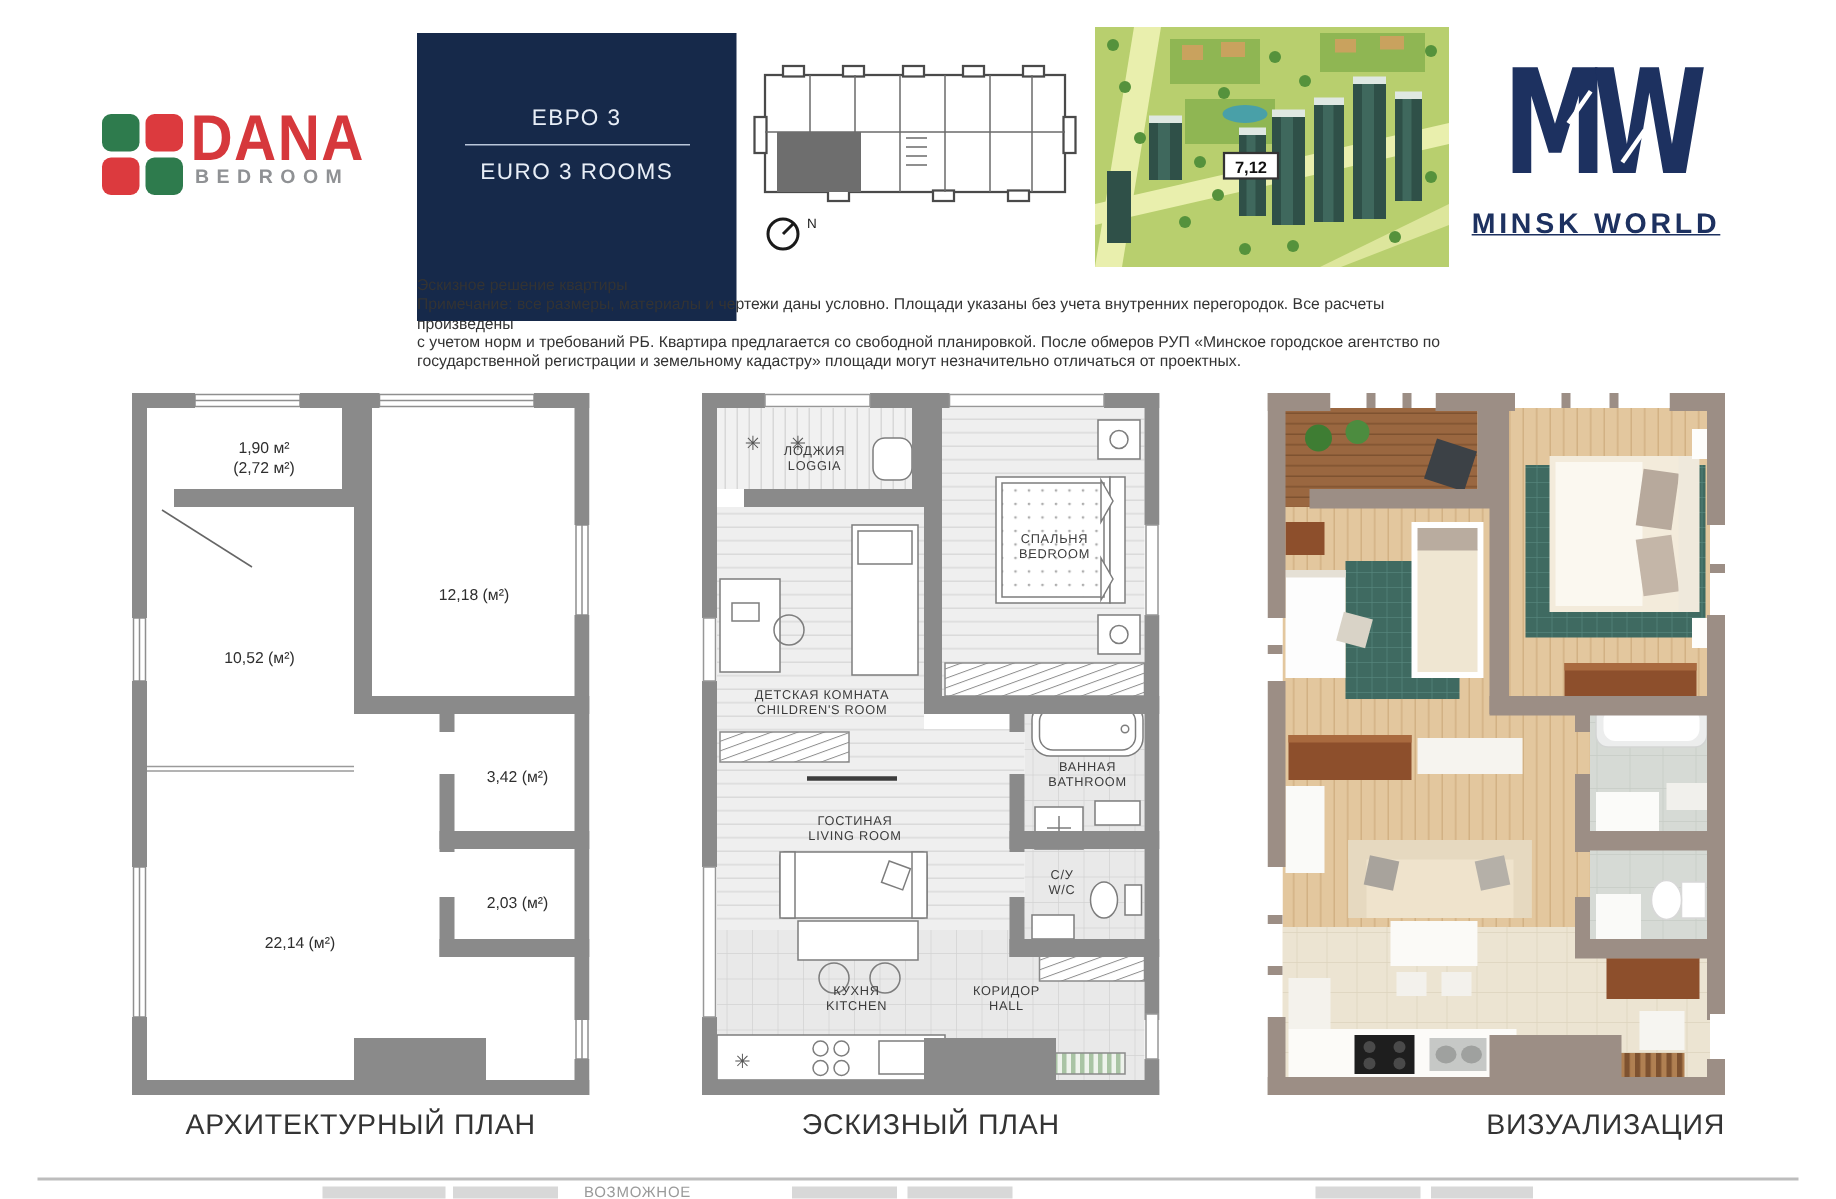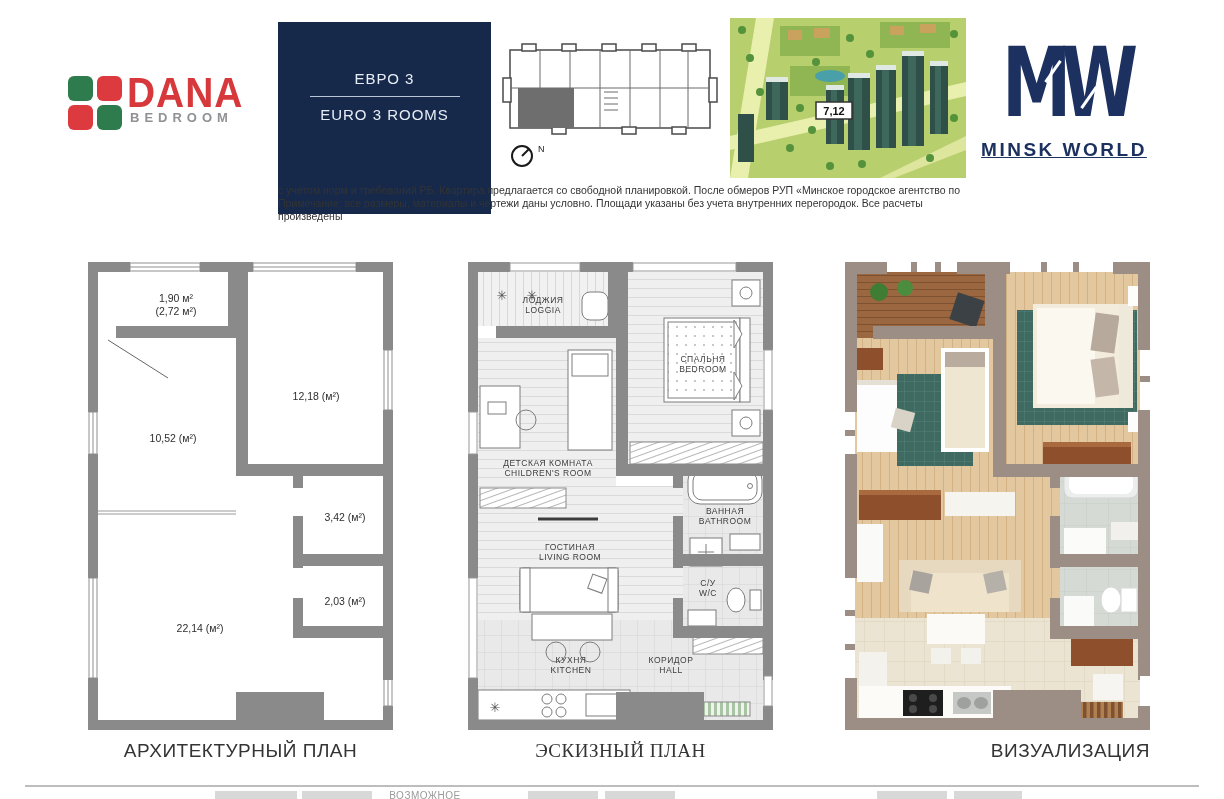--- a/index.html
+++ b/index.html
@@ -160,22 +160,24 @@
     <text x="104" y="97" font-size="11" font-weight="bold" fill="#111" text-anchor="middle">7,12</text>
   </g>
 </svg>
 
 <div class="abs mw-mono">MW</div>
 <div class="abs mw-cut" style="left:1040px;top:70px;"></div>
 <div class="abs mw-cut" style="left:1076px;top:96px;"></div>
 <div class="abs mw-text">MINSK WORLD</div>
 
 <div class="abs disc">
+  <div>Эскизное решение квартиры</div>
+  <div>Примечание: все размеры, материалы и чертежи даны условно. Площади указаны без учета внутренних перегородок. Все расчеты произведены</div>
   <div>с учетом норм и требований РБ. Квартира предлагается со свободной планировкой. После обмеров РУП «Минское городское агентство по</div>
-  <div>Примечание: все размеры, материалы и чертежи даны условно. Площади указаны без учета внутренних перегородок. Все расчеты произведены</div>
+  <div>государственной регистрации и земельному кадастру» площади могут незначительно отличаться от проектных.</div>
 </div>
 
 <svg class="abs" style="left:88px;top:262px;" width="305" height="468" viewBox="0 0 305 468">
   <rect width="305" height="468" fill="#ffffff"></rect>
 
   <g fill="#ffffff" stroke="#8f8f8f" stroke-width="1">
     <rect x="42" y="1" width="70" height="8"></rect>
       <rect x="165" y="1" width="103" height="8"></rect>
     <rect x="1" y="150" width="8" height="42"></rect>
       <rect x="1" y="316" width="8" height="100"></rect>
@@ -505,21 +507,21 @@
     <rect x="196" y="0" width="6" height="10"></rect>
       <rect x="228" y="0" width="6" height="10"></rect>
     <rect x="0" y="168" width="10" height="6"></rect>
       <rect x="0" y="348" width="10" height="6"></rect>
       <rect x="0" y="382" width="10" height="6"></rect>
     <rect x="295" y="114" width="10" height="6"></rect>
   </g>
 </svg>
 
 <div class="abs caption" style="left:88px;">АРХИТЕКТУРНЫЙ ПЛАН</div>
-<div class="abs caption" style="left:468px;font-family:Liberation Serif, serif;">ЭСКИЗНЫЙ ПЛАН</div>
+<div class="abs caption" style="left:468px;">ЭСКИЗНЫЙ ПЛАН</div>
 <div class="abs caption" style="left:845px;text-align:right;">ВИЗУАЛИЗАЦИЯ</div>
 
 <div class="abs divider"></div>
 <div class="abs chip" style="left:215px;width:82px;"></div>
 <div class="abs chip" style="left:302px;width:70px;"></div>
 <div class="abs foot-text">ВОЗМОЖНОЕ</div>
 <div class="abs chip" style="left:528px;width:70px;"></div>
 <div class="abs chip" style="left:605px;width:70px;"></div>
 <div class="abs chip" style="left:877px;width:70px;"></div>
 <div class="abs chip" style="left:954px;width:68px;"></div>

